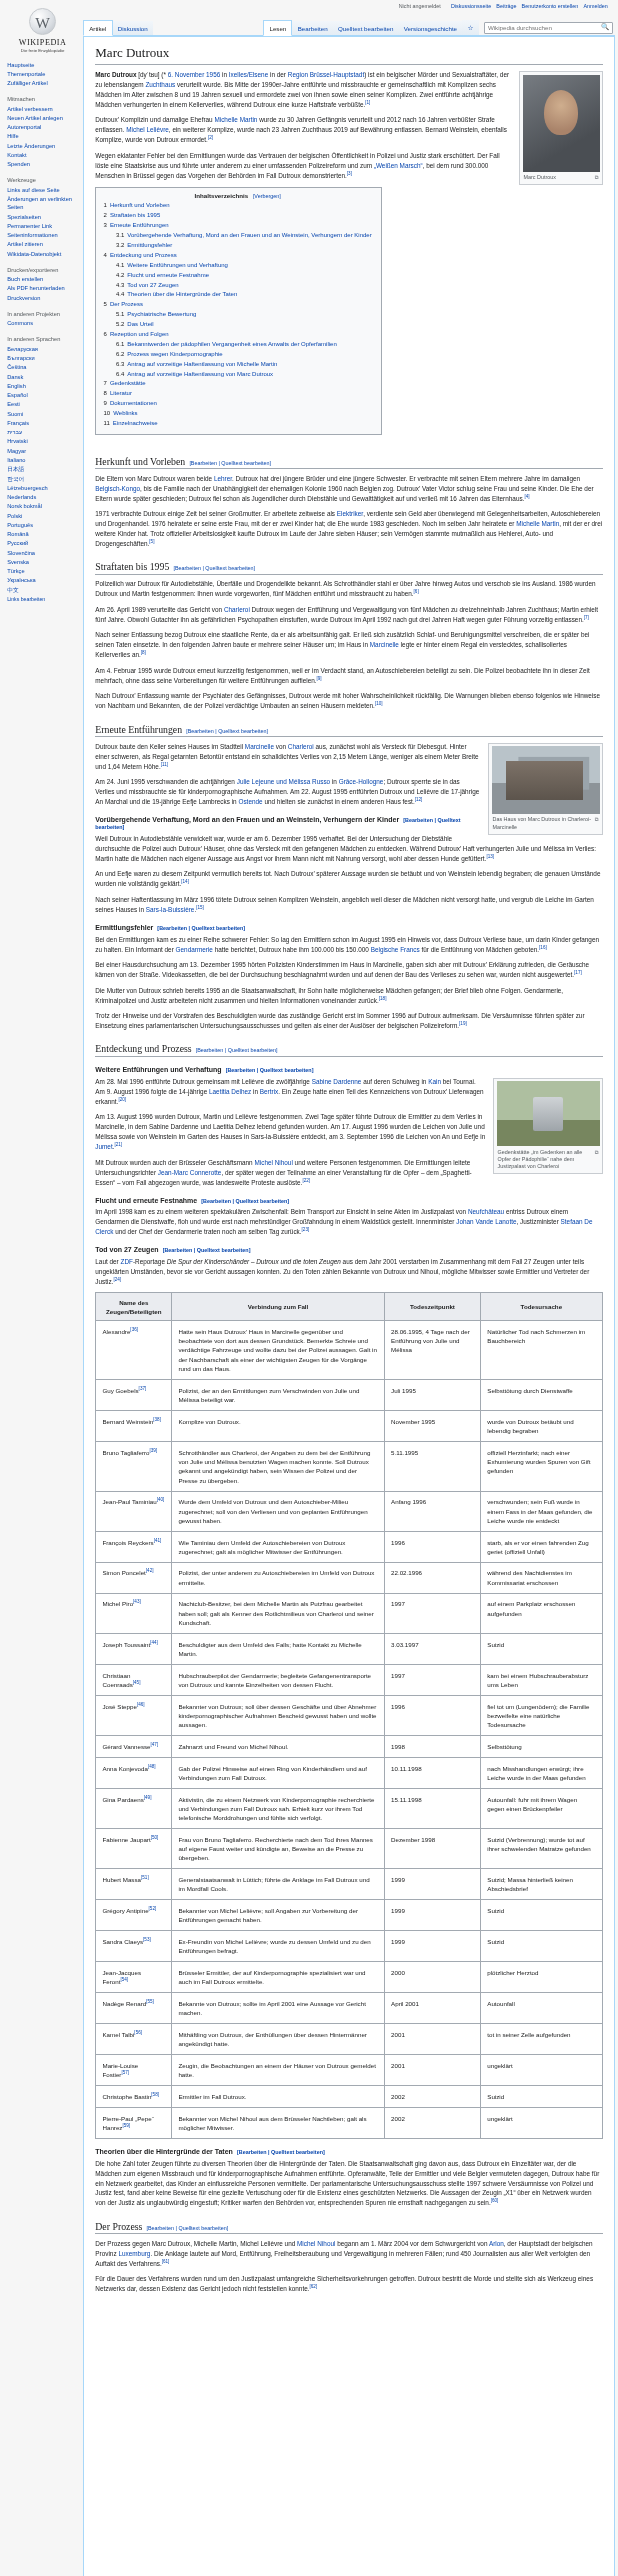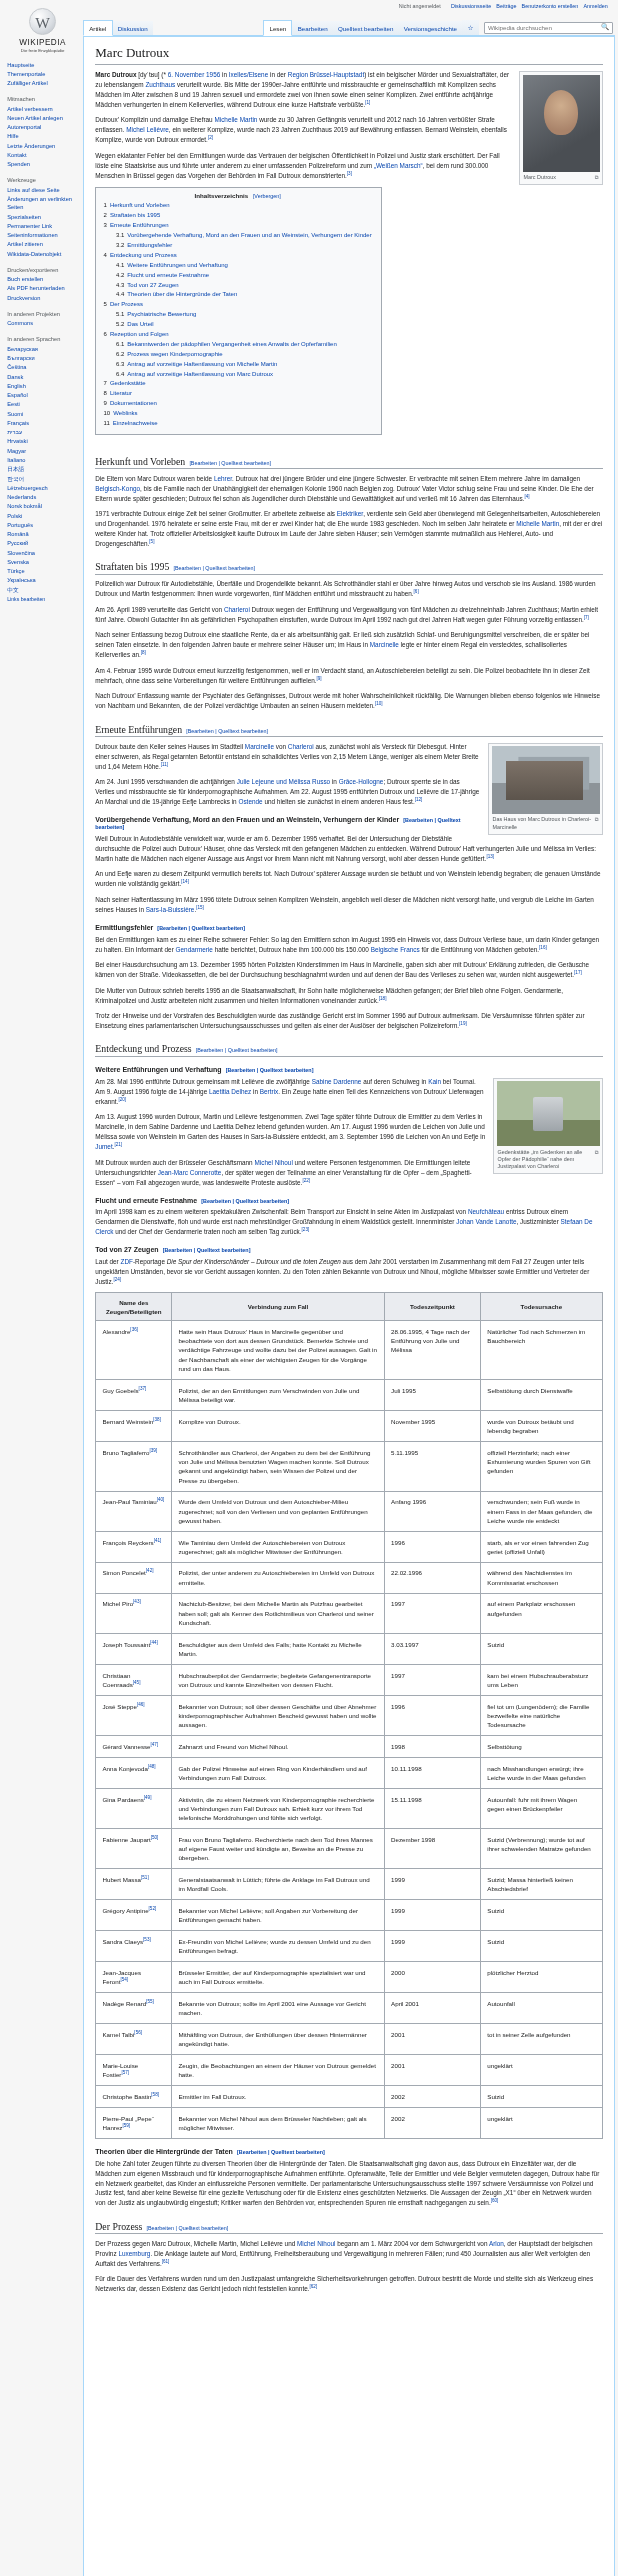--- a/index.html
+++ b/index.html
@@ -8,21 +8,21 @@
   .page { width:618px; height:3091px; overflow:hidden; background:#f6f6f6; position:relative; }
   .layout { display:flex; width:618px; }
 
   
   .leftcol { flex:0 0 83px; width:83px; padding:5.2px 0 0 4.1px; }
   .logo { width:77px; text-align:center; padding:3.1px 0 7.2px; cursor:pointer; }
   .globe { width:27px; height:27px; margin:0 auto 3.1px; border-radius:50%;
            background:radial-gradient(circle at 35% 30%, #ffffff, #d9dde2 60%, #b6bcc3);
            border:0.5px solid #c5c9cd; color:#5b6167; font-family:"Liberation Serif",serif;
            font-size:15.5px; line-height:27px; }
-  .logo-title { font-family:Liberation Sans, sans-serif; font-size:8.2px; letter-spacing:0.5px; color:#222; }
+  .logo-title { font-family:Liberation Serif, serif; font-size:8.2px; letter-spacing:0.5px; color:#222; }
   .logo-sub { font-size:4.4px; color:#444; margin-top:0.5px; }
   .navgroup { margin-bottom:6.2px; }
   .navgroup h3 { margin:0 0 1px; padding:2.1px 0 1px 3.1px; font-size:5.7px; font-weight:normal; color:#54595d; }
   .navgroup a { display:block; padding:0.5px 0 0.5px 3.1px; font-size:5.7px; color:#0645ad; text-decoration:none; line-height:1.45; cursor:pointer; }
   .lang-edit { color:#0645ad; font-size:5.2px; padding:1.5px 0 0 3.1px; display:block; }
 
   
   .rightcol { flex:1; min-width:0; padding-right:3.1px; }
   .head { position:relative; height:36px; }
   .personal { position:absolute; top:3.1px; right:7.2px; font-size:5.4px; }

